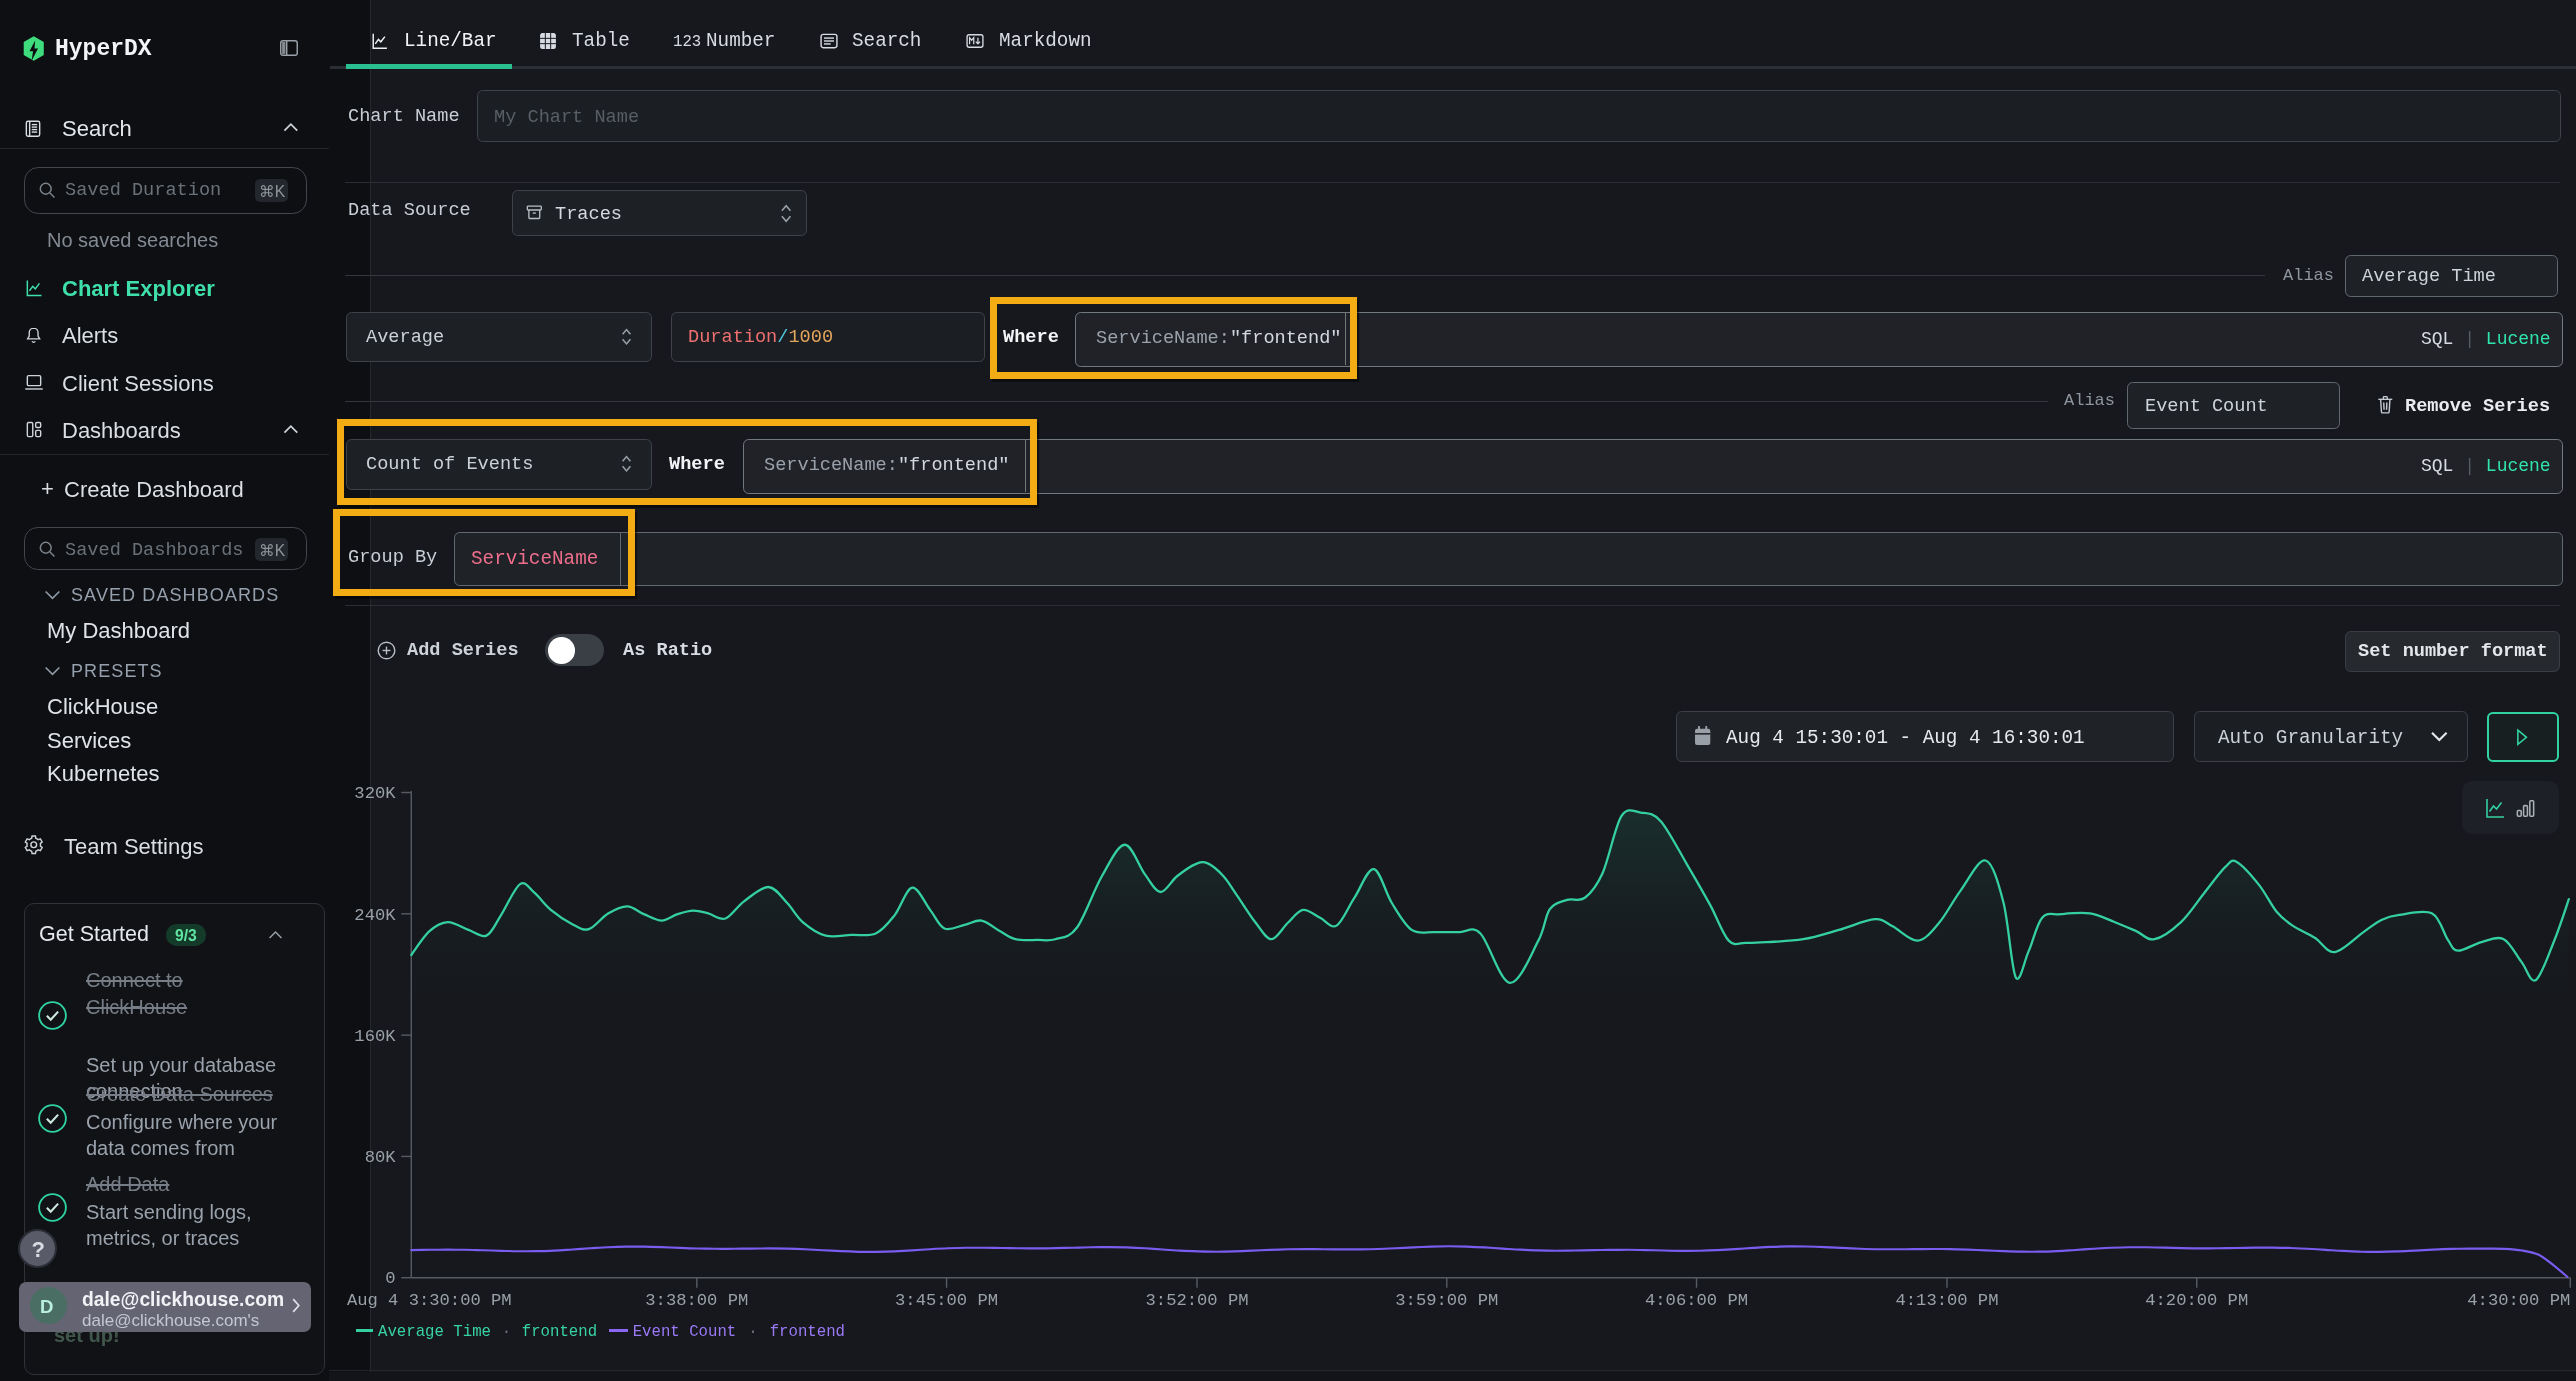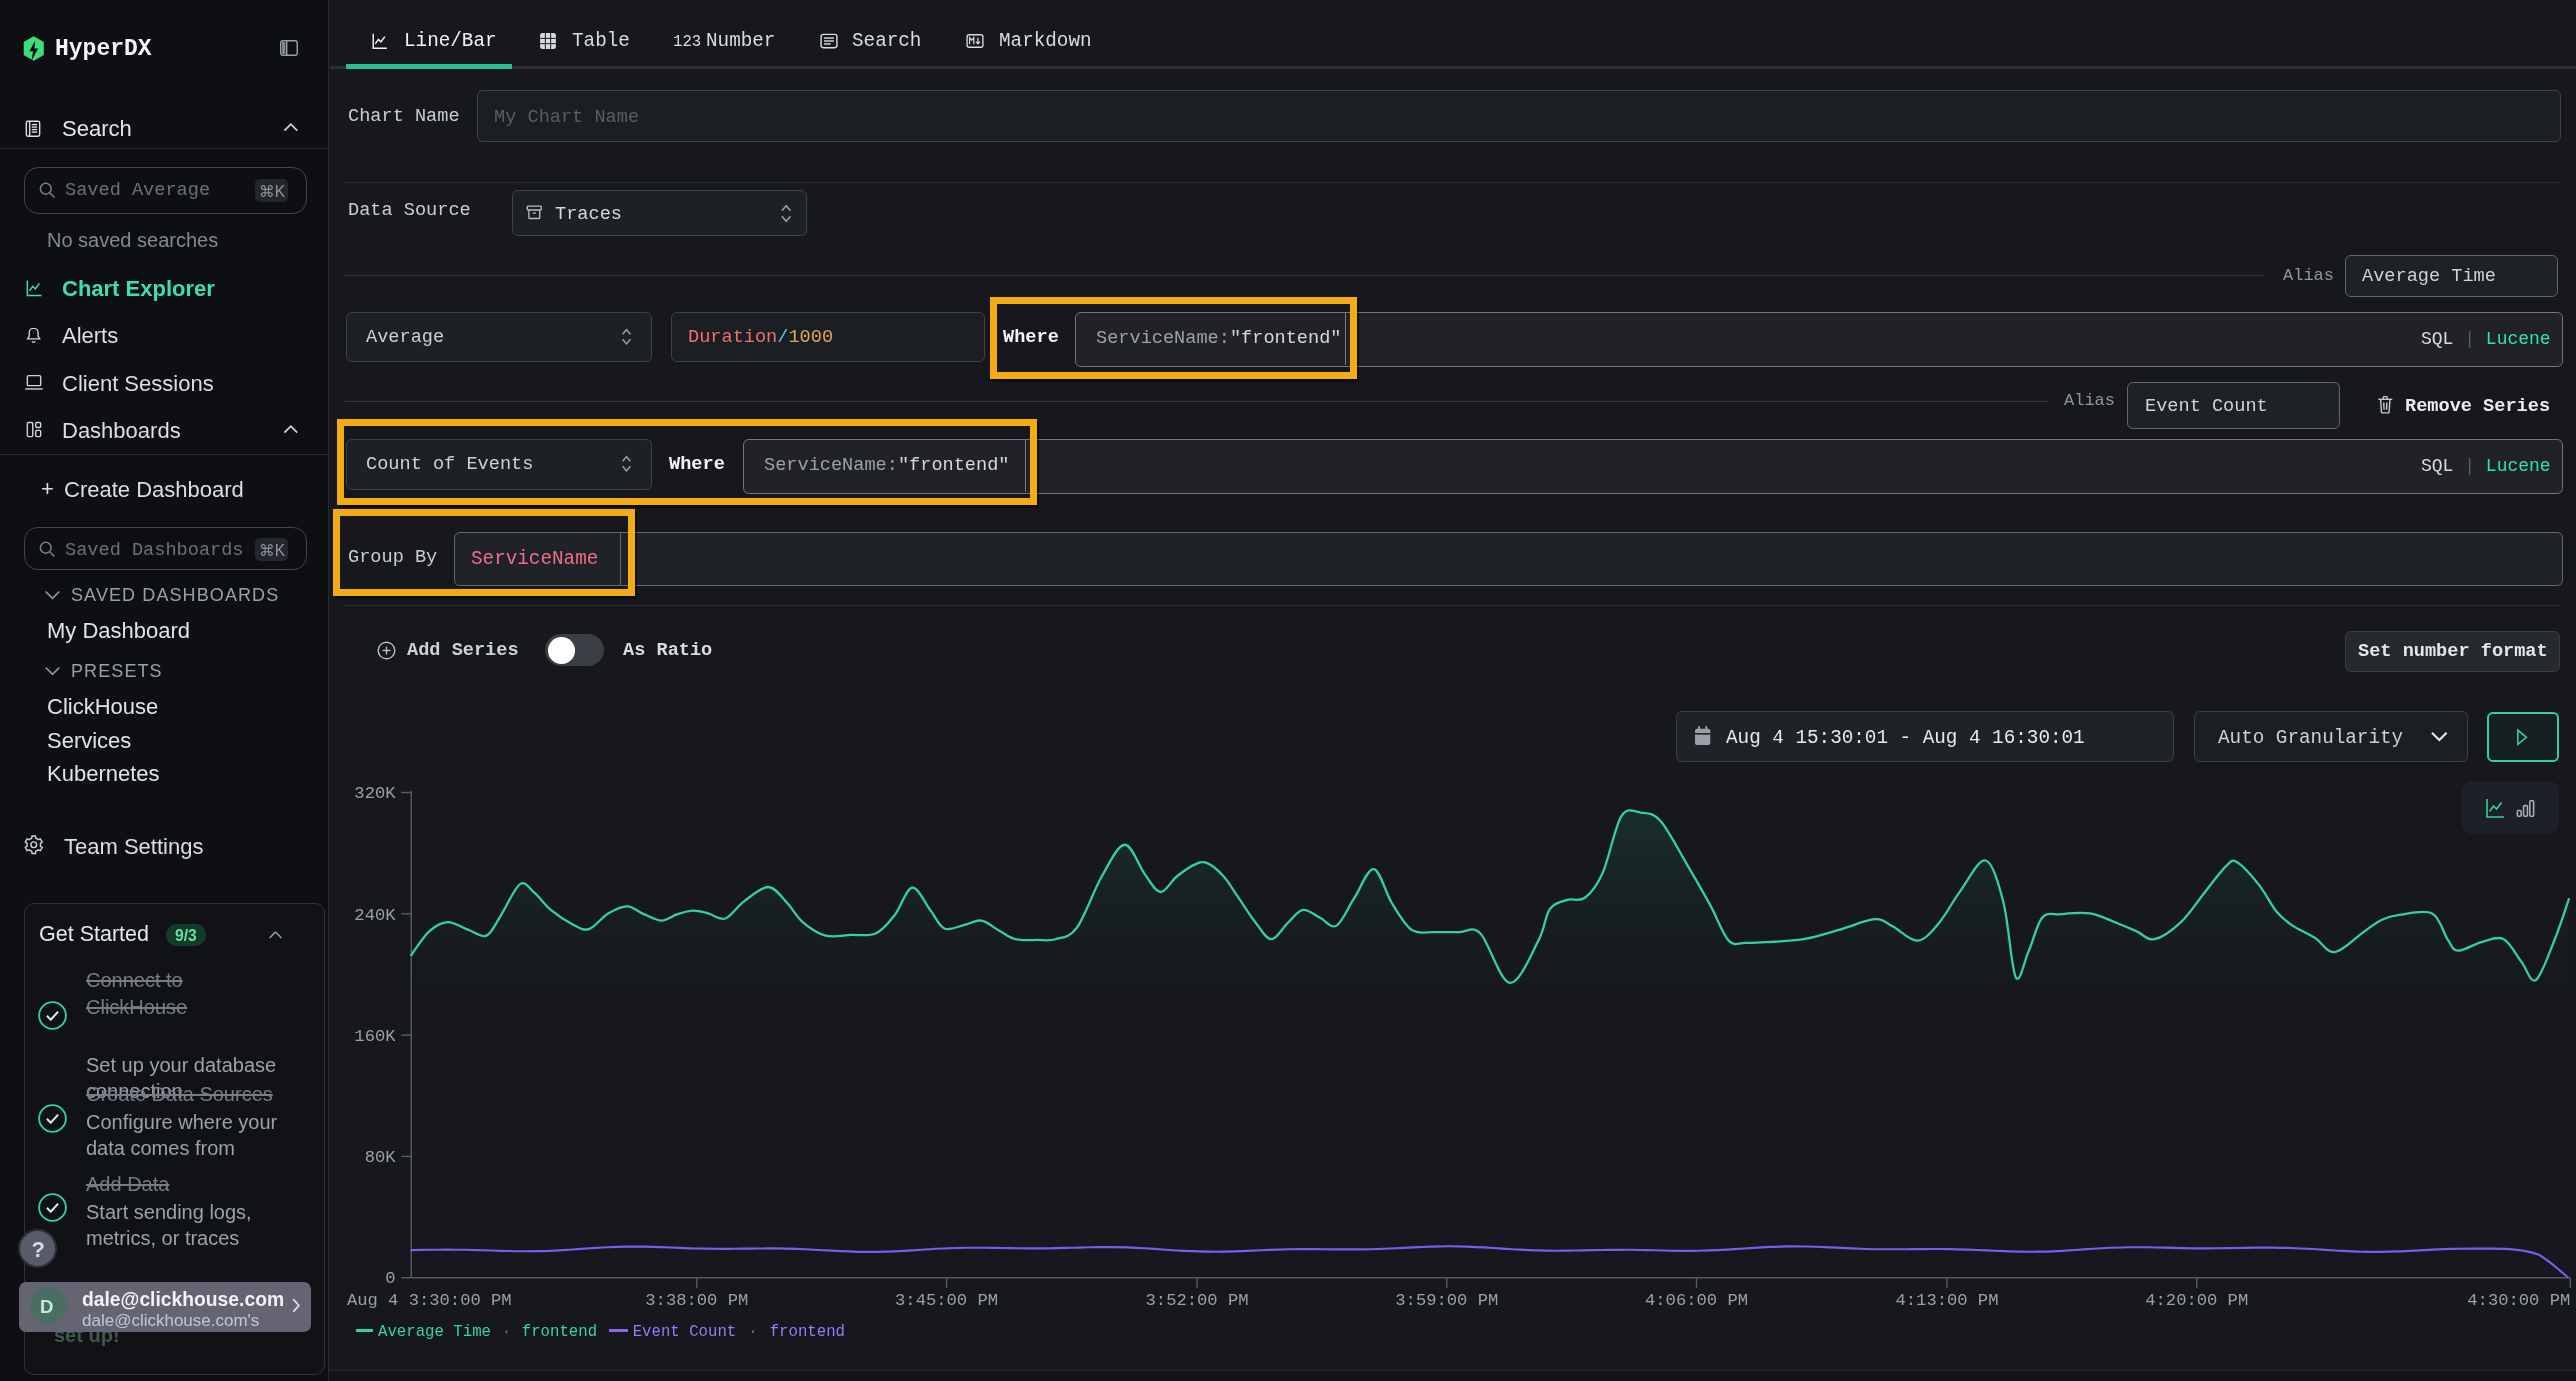--- a/index.html
+++ b/index.html
@@ -10,21 +10,21 @@
   .sans { font-family:"Liberation Sans", sans-serif; }
   .inp { position:absolute; border:1.4px solid #3e434a; border-radius:5.7px; background:#1d2025; }
   .lbl { position:absolute; font-size:18.6px; color:#c9ced6; white-space:nowrap; }
   .divl { position:absolute; height:1.4px; background:#2a2d33; }
   .orange { position:absolute; border:7.9px solid #f3ac14; box-shadow:2.1px 2.9px 0 rgba(0,0,0,0.45); }
   svg { display:block; }
 </style>
 </head>
 <body>
 
-<div class="abs" style="left:0;top:0;width:329px;height:1381px;background:#0d0f12;border-right:0.7px solid #26282d;">
+<div class="abs" style="left:0;top:0;width:371px;height:1381px;background:#0d0f12;border-right:0.7px solid #26282d;">
 
   <svg class="abs" style="left:23px;top:29px;" width="21.5" height="39" viewBox="0 0 30 54">
     <polygon points="15,0 29,8 29,26 15,34 1,26 1,8" fill="#3fdc7d" transform="translate(0,10)"></polygon>
     <path d="M17 13 L9 28 L14 28 L12 41 L21 24 L16 24 Z" fill="#0c0d10" transform="translate(0,3)"></path>
   </svg>
   <div class="abs mono" style="left:55px;top:36px;font-size:23px;font-weight:bold;color:#f2f4f6;">HyperDX</div>
   <svg class="abs" style="left:278px;top:37px;" width="22" height="22" viewBox="0 0 24 24" fill="none" stroke="#9aa0a8" stroke-width="1.6">
     <rect x="3" y="4" width="18" height="16" rx="2.5"></rect>
       <line x1="9.5" y1="4" x2="9.5" y2="20"></line>
       <rect x="4.5" y="5.5" width="3.6" height="13" fill="#9aa0a8" stroke="none" opacity="0.85"></rect>
@@ -43,21 +43,21 @@
       <polyline points="2,12 11,3 20,12"></polyline>
     </svg>
 
   <div class="divl" style="left:0;top:148px;width:329px;background:#24262c;"></div>
 
   <div class="abs" style="left:23.6px;top:167px;width:283px;height:47px;border:1.4px solid #43474d;border-radius:14.3px;background:#0d0f12;"></div>
   <svg class="abs" style="left:37px;top:180px;" width="20" height="20" viewBox="0 0 24 24" fill="none" stroke="#7c838b" stroke-width="1.8">
       <circle cx="10.5" cy="10.5" r="6.5"></circle>
       <line x1="15.5" y1="15.5" x2="21" y2="21"></line>
     </svg>
-  <div class="abs mono" style="left:65px;top:180px;font-size:18.6px;color:#6a7179;">Saved Average</div>
+  <div class="abs mono" style="left:65px;top:180px;font-size:18.6px;color:#6a7179;">Saved Duration</div>
   <div class="abs" style="left:255px;top:179px;width:33px;height:23px;background:#23262c;border-radius:5px;"></div>
   <div class="abs sans" style="left:259px;top:182px;font-size:15.7px;color:#8d949c;">⌘K</div>
 
   <div class="abs sans" style="left:47px;top:229px;font-size:20px;color:#838a93;">No saved searches</div>
 
   <svg class="abs" style="left:23.6px;top:278px;" width="20" height="20" viewBox="0 0 24 24" fill="none" stroke="#3fdfa9" stroke-width="1.8">
       <path d="M4 3 L4 21 L21 21"></path>
       <polyline points="6.5,15.5 10.5,10 13.5,13 18.5,6.5"></polyline>
     </svg>
   <div class="abs sans" style="left:62px;top:276px;font-size:22px;font-weight:bold;color:#3fdfa9;">Chart Explorer</div>

